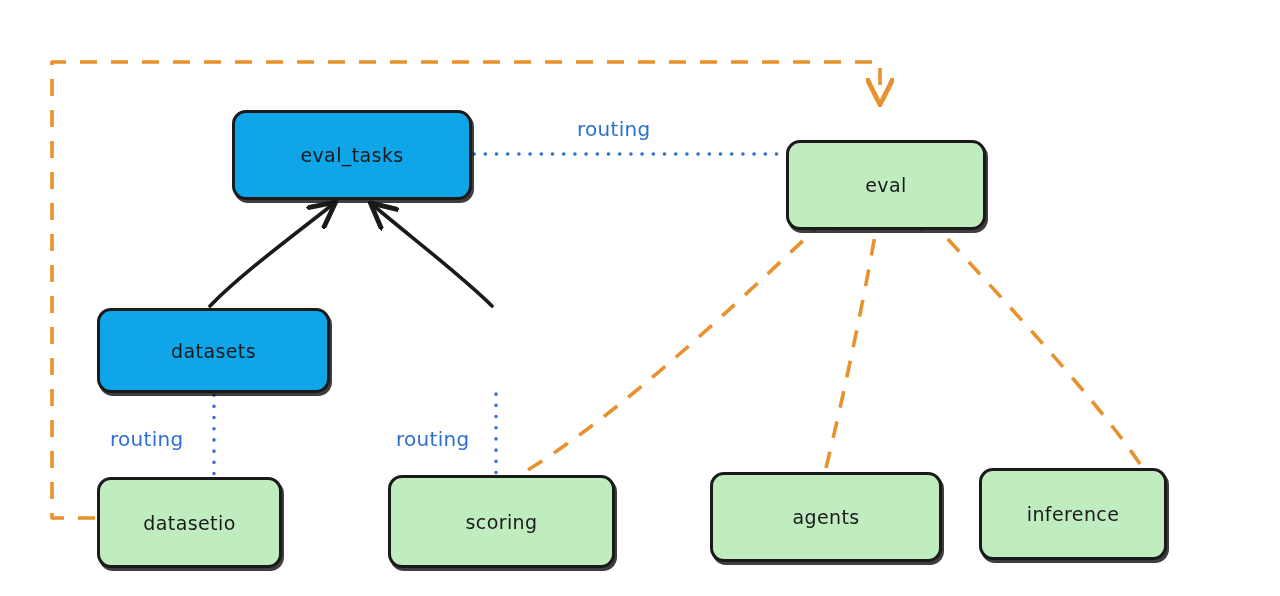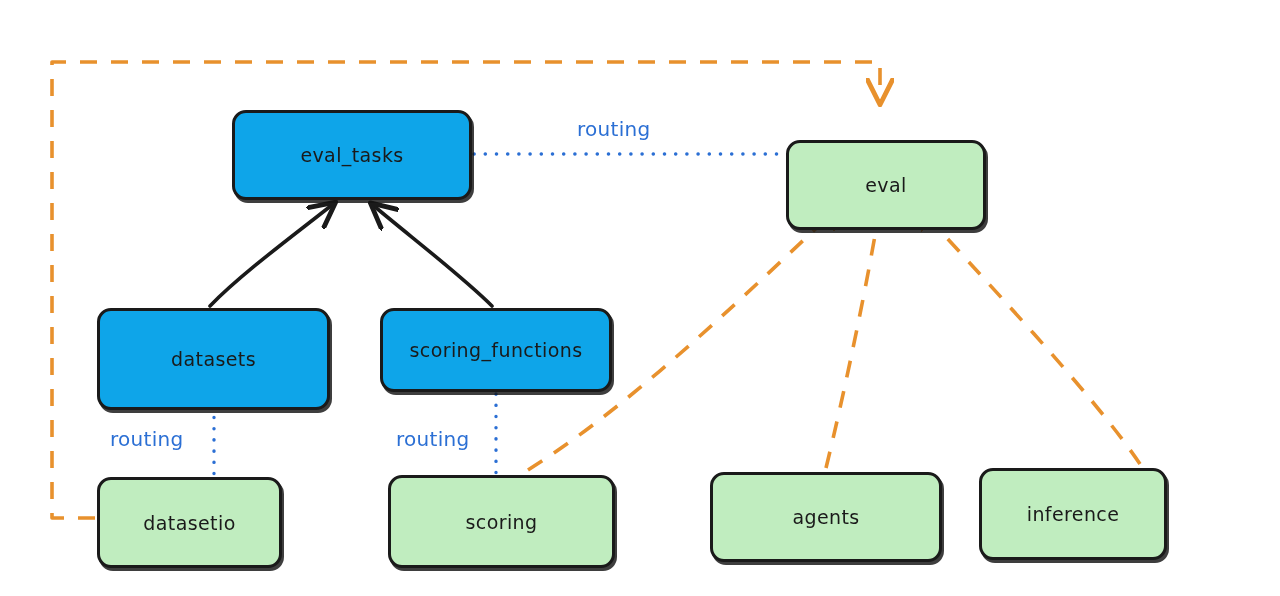--- a/index.html
+++ b/index.html
@@ -88,27 +88,24 @@
   </svg>
 
   <div class="node blue" style="left:232px; top:110px; width:240px; height:90px;">
     <span class="node-label">eval_tasks</span>
   </div>
 
   <div class="node green" style="left:786px; top:108px; width:200px; height:90px;margin-top:32px;">
     <span class="node-label">eval</span>
   </div>
 
-  <div class="node blue" style="left:97px; top:308px; width:233px; height:102px;">
+  <div class="node blue" style="left:97px; top:308px; width:233px; height:85px;">
     <span class="node-label">datasets</span>
   </div>
 
-  <div class="node blue" style="left:380px; top:308px; width:232px; height:84px;">
-    <span class="node-label">scoring_functions</span>
-  </div>
 
   <div class="node green" style="left:97px; top:477px; width:185px; height:91px;">
     <span class="node-label">datasetio</span>
   </div>
 
   <div class="node green" style="left:388px; top:475px; width:227px; height:93px;">
     <span class="node-label">scoring</span>
   </div>
 
   <div class="node green" style="left:710px; top:472px; width:232px; height:90px;">

